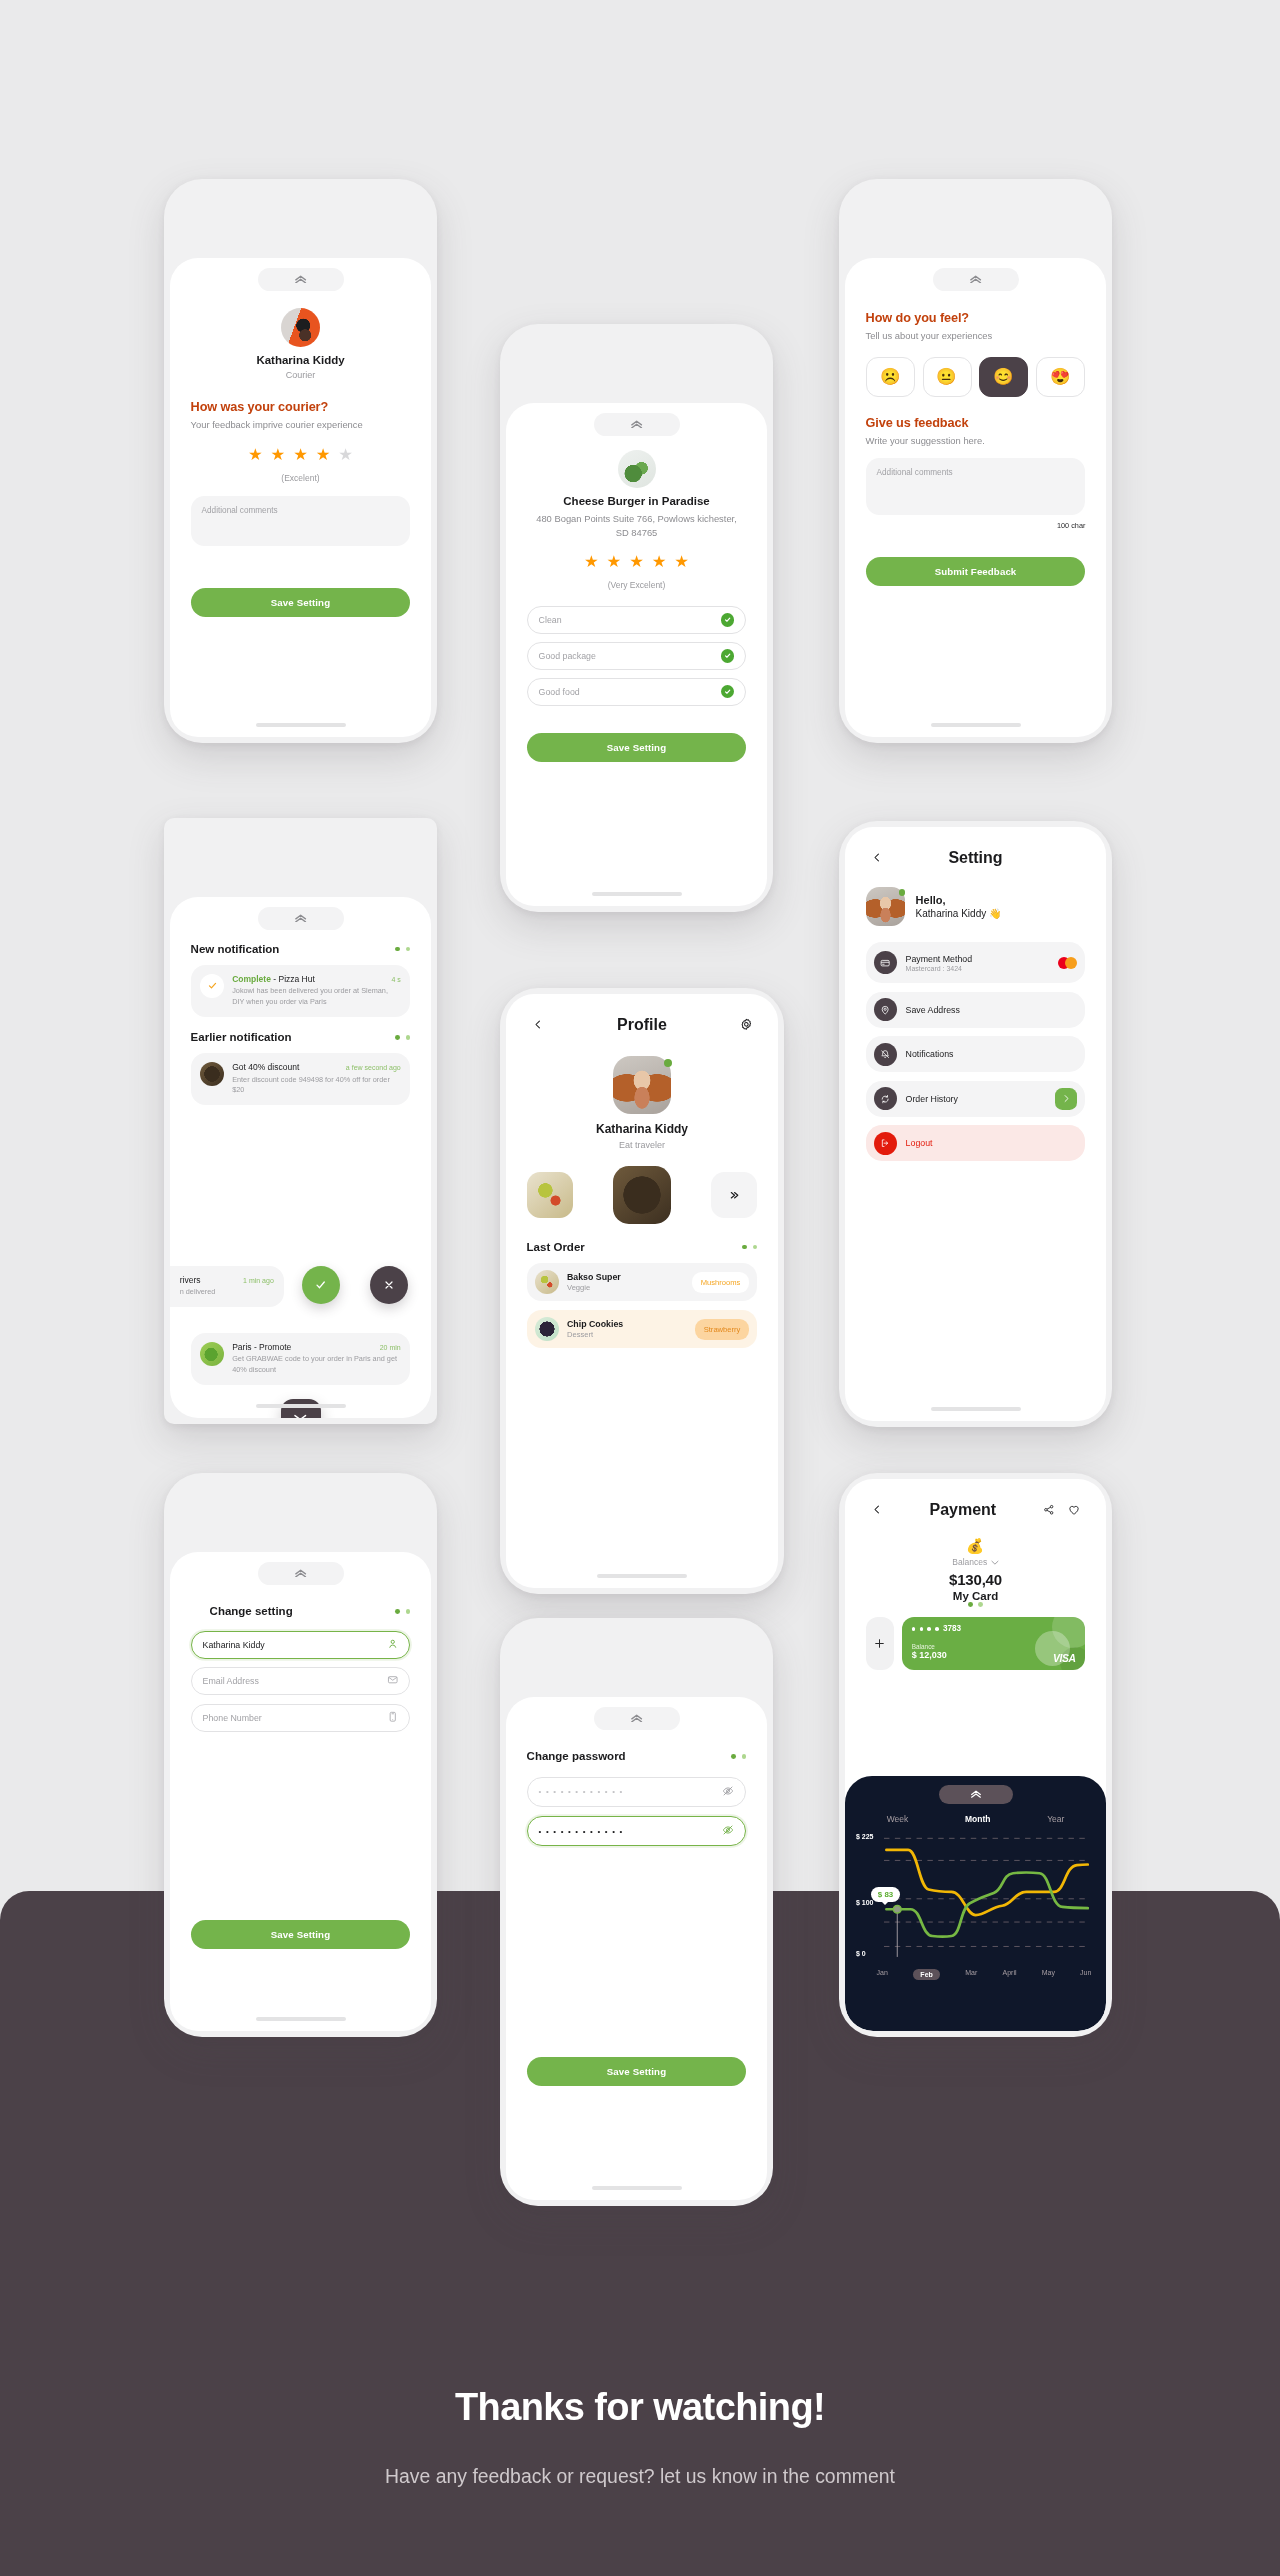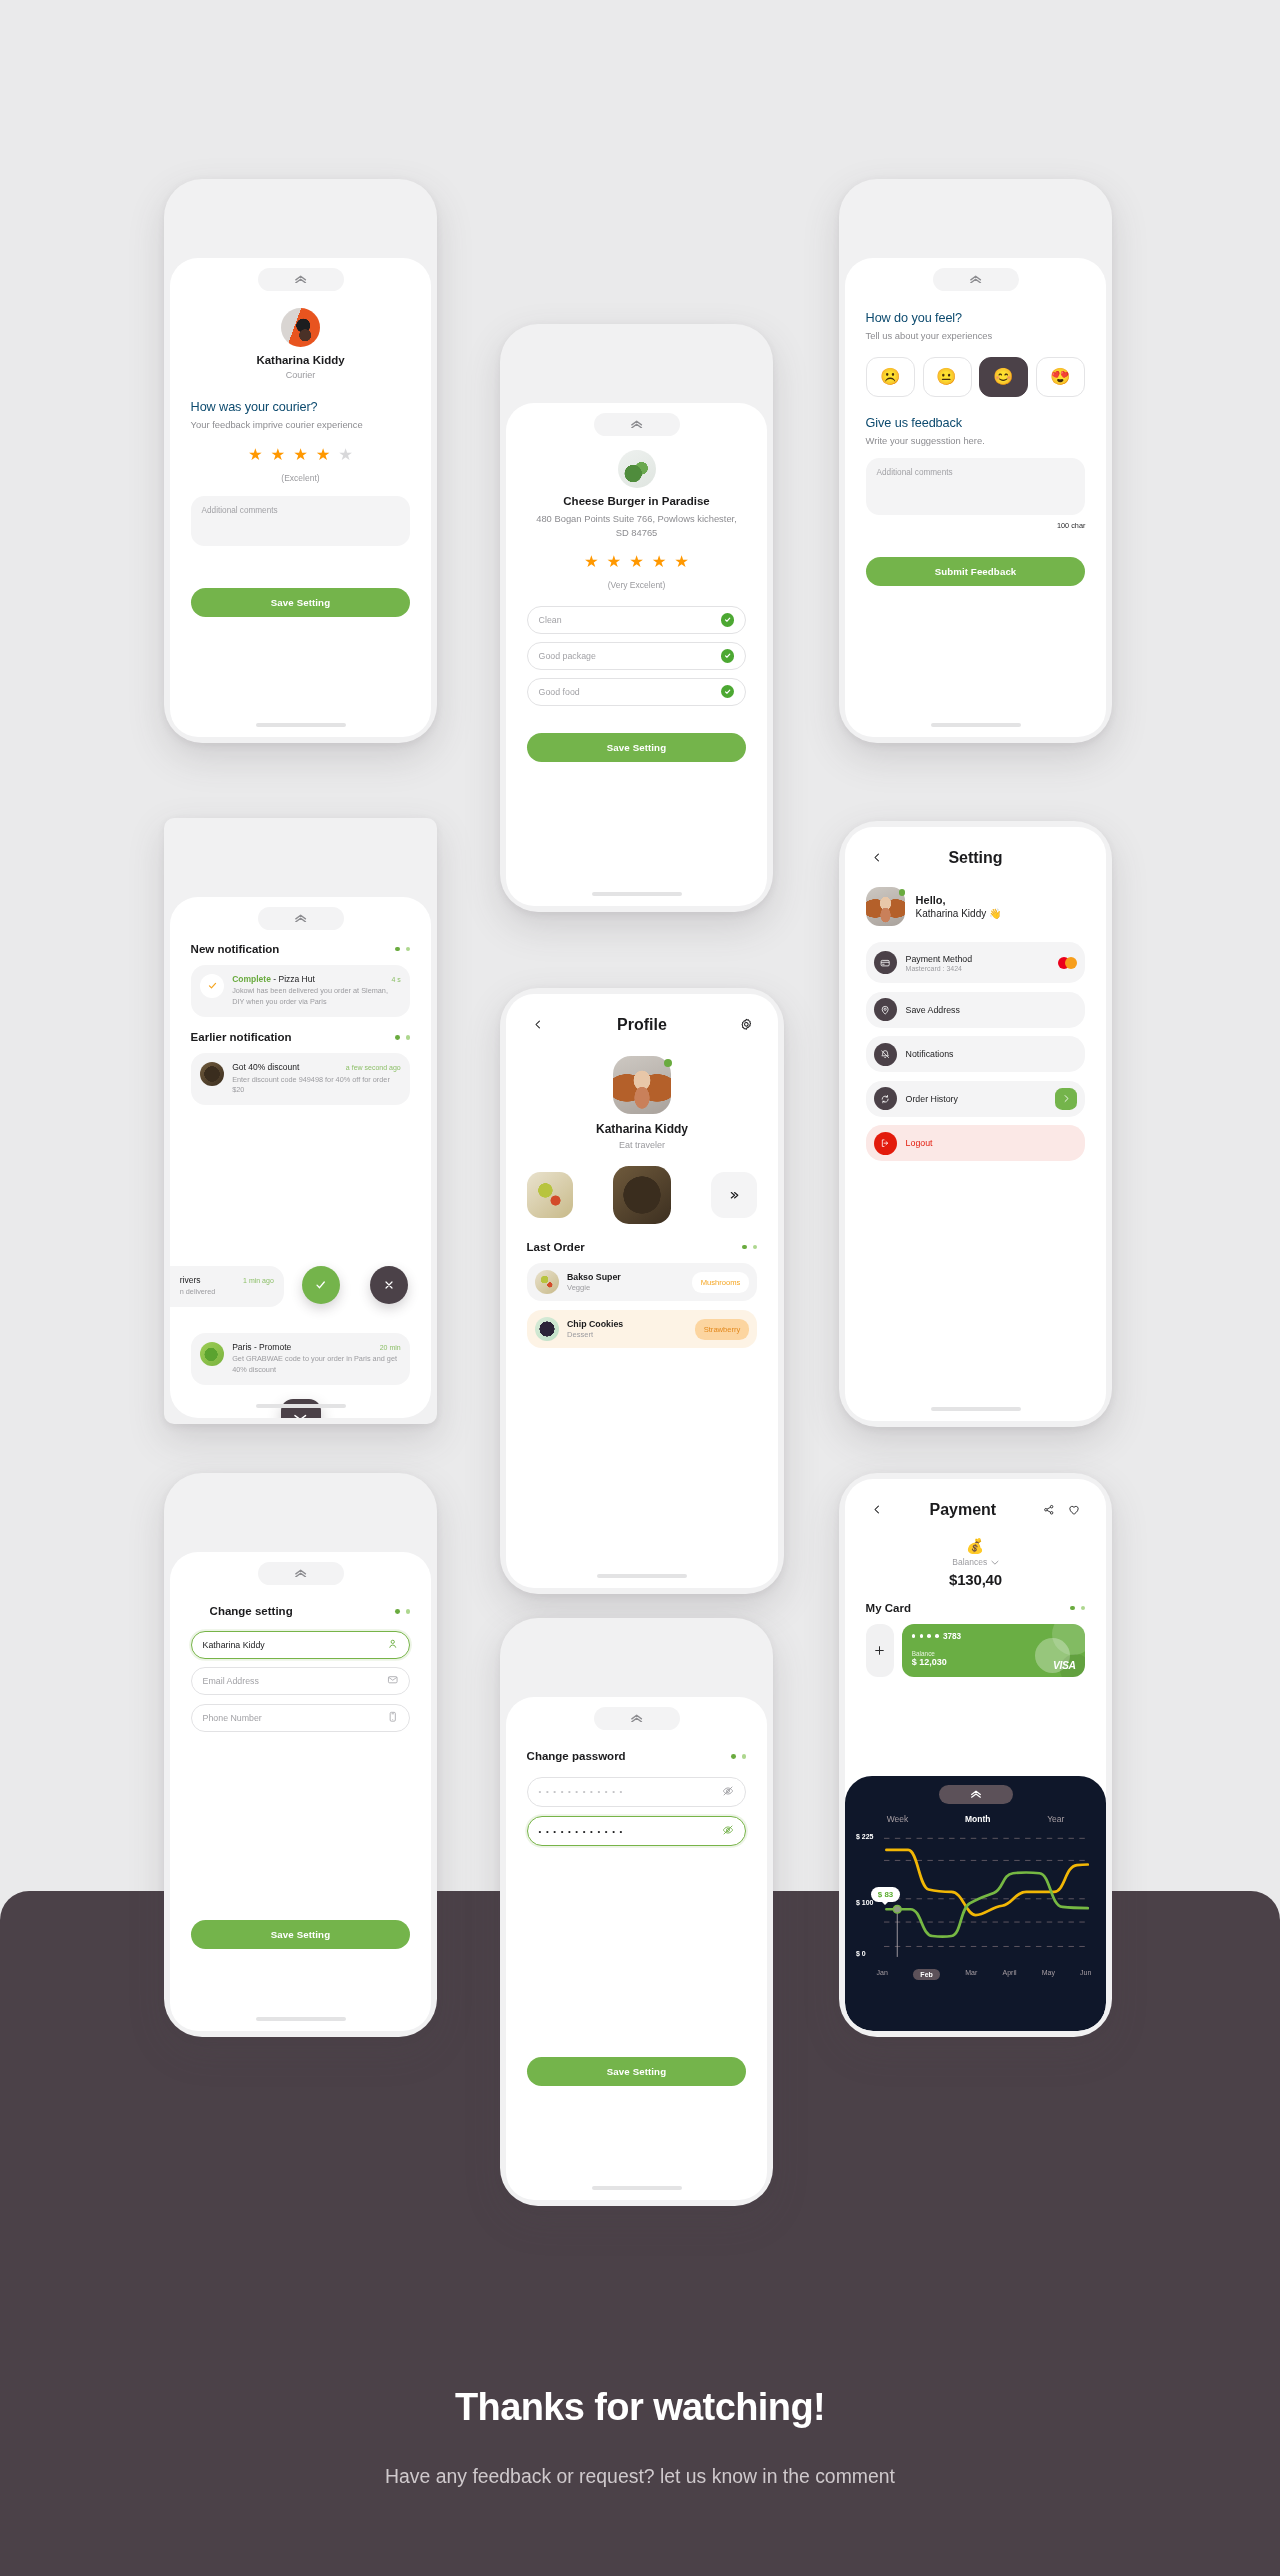--- a/index.html
+++ b/index.html
@@ -44,21 +44,21 @@
     width: 86px; height: 23px; border-radius: 11.5px; background: #f3f3f4;
     margin: 9.7px auto 0; display: flex; align-items: center; justify-content: center;
   }
   .grabber svg { width: 13.3px; height: 8.5px; }
   .home-indicator {
     position: absolute; bottom: 9.7px; left: 50%; transform: translateX(-50%);
     width: 90px; height: 4.2px; border-radius: 2.4px; background: #e3e3e4;
   }
 
   
-  .h1 { font-size: 12.7px; font-weight: 400; color: #0c4a6e; letter-spacing: -0.1px; }
+  .h1 { font-size: 12.7px; font-weight: 700; color: #c2410c; letter-spacing: -0.1px; }
   .h2 { font-size: 11.5px; font-weight: 700; color: #1b1b1d; }
   .sub { font-size: 9.4px; color: #8c8c90; }
   .name-big { font-size: 11.5px; font-weight: 700; color: #1b1b1d; }
   .role { font-size: 9px; color: #9a9a9e; }
 
   
   .avatar-round { border-radius: 50%; background-size: cover; }
   .av-courier {
     background:
       radial-gradient(circle at 62% 70%, #4a3127 0 16%, transparent 17%),
@@ -777,21 +777,21 @@
           <div class="bal-emoji">💰</div>
           <div class="bal-label">
             <span>Balances</span>
             <svg viewBox="0 0 14 9" width="7.9" height="5.5" fill="none">
                 <path d="M1.6 1.8 L7 7 L12.4 1.8" stroke="#9c9ca0" stroke-width="1.7" stroke-linecap="round" stroke-linejoin="round"></path>
               </svg>
           </div>
           <div class="bal-amt">$130,40</div>
         </div>
 
-        <div style="display:flex;justify-content:space-between;align-items:center;margin-top:14px;">
+        <div style="display:flex;justify-content:space-between;align-items:center;margin-top:2px;flex-direction:column;">
           <div class="h2">My Card</div>
           <div class="dots">
             <i class="dot"></i>
             <i class="dot pale"></i>
           </div>
         </div>
 
         <div style="display:flex;gap:8.5px;margin-top:9.7px;align-items:center;">
           <div class="card-add">
             <svg viewBox="0 0 22 22" width="11" height="11" fill="none">

